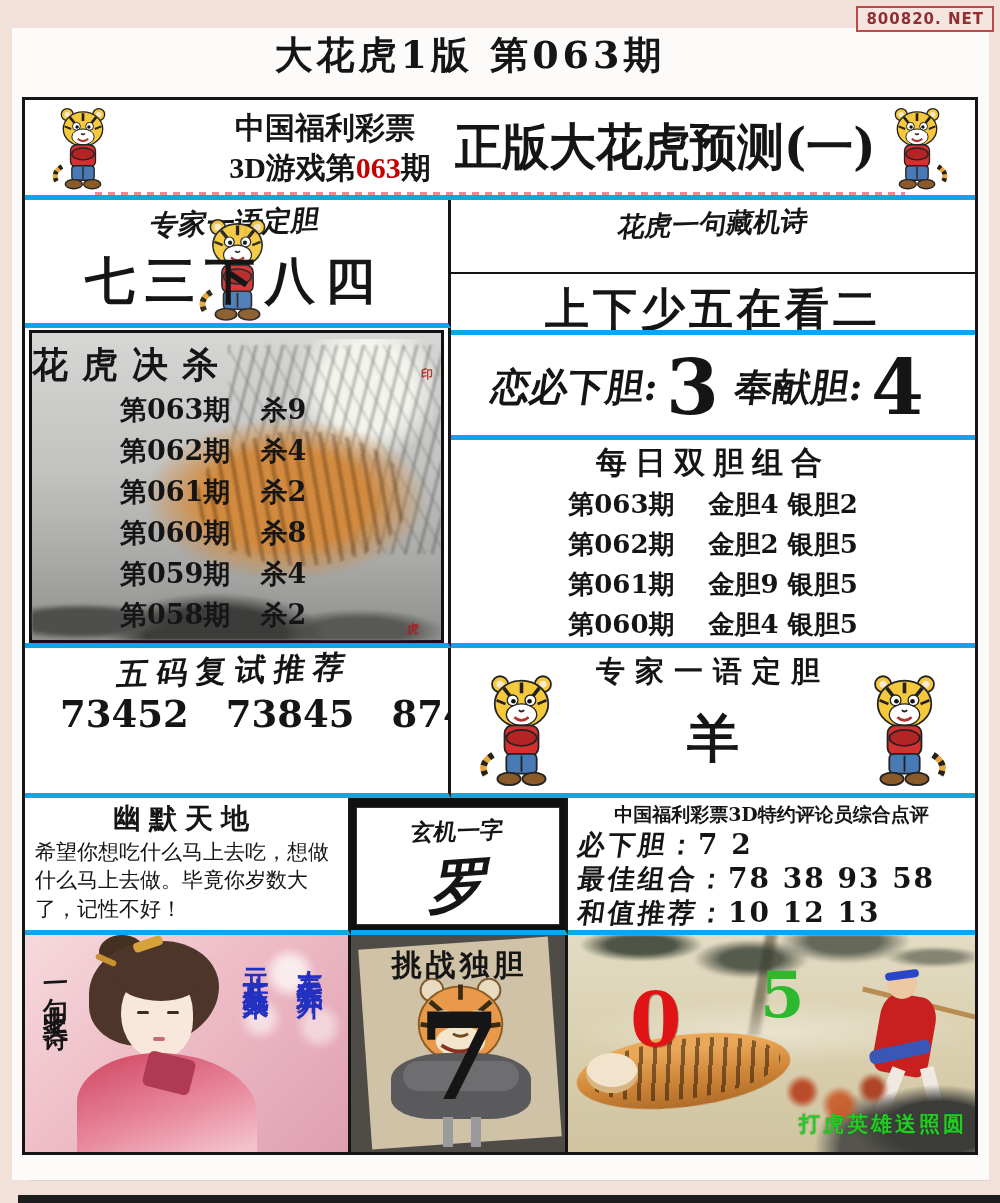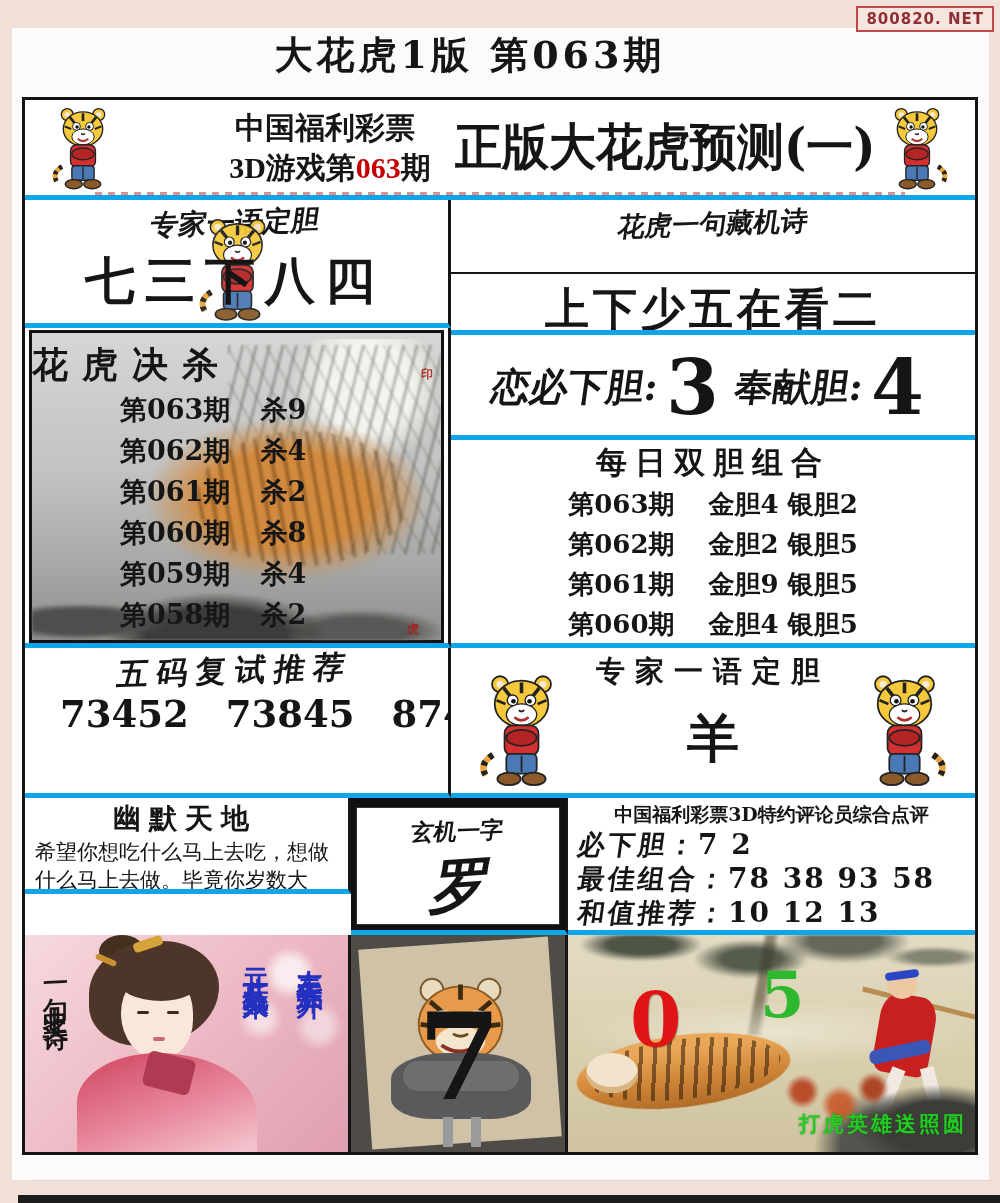--- a/index.html
+++ b/index.html
@@ -82,21 +82,21 @@
   .five-title{left:0;top:2px;width:420px;text-align:center;font-size:31px;letter-spacing:8px;}
   .five-grid{left:35px;top:44px;width:350px;display:grid;grid-template-columns:1fr 1fr 1fr;row-gap:8px;column-gap:40px;gap:37px;}
   .five-code{font-size:37px;font-weight:bold;}
   
   .special{left:426px;top:548px;width:524px;height:150px;}
   .special-title{left:0;top:4px;width:524px;text-align:center;font-size:29px;font-weight:bold;letter-spacing:10px;}
   .special-value{left:0;top:56px;width:524px;text-align:center;font-size:52px;font-weight:bold;}
   .special-tiger-l{left:8px;top:22px;width:125px;height:125px;}
   .special-tiger-r{right:8px;top:22px;width:125px;height:125px;transform:scaleX(-1);}
   
-  .humor{left:0;top:698px;width:326px;height:96px;}
+  .humor{left:0;top:698px;width:326px;height:137px;}
   .humor-title{left:0;top:2px;width:320px;text-align:center;font-size:28px;font-weight:bold;letter-spacing:8px;}
   .humor-text{left:10px;top:40px;width:302px;font-size:21px;line-height:1.35;}
   .mystery{left:326px;top:698px;width:217px;height:137px;background:#101010;}
   .mystery-box{left:5px;top:9px;width:204px;height:118px;background:#fff;border:1px solid #333;}
   .mystery-title{left:0;top:8px;width:200px;text-align:center;font-size:23px;}
   .mystery-value{left:0;top:38px;width:200px;text-align:center;font-size:60px;font-weight:bold;font-style:italic;transform:rotate(-4deg);}
   .commentary{left:543px;top:698px;width:407px;height:137px;}
   .commentary-title{left:0;top:4px;width:407px;text-align:center;font-size:19px;font-weight:bold;}
   .commentary-lines{left:10px;top:30px;width:390px;}
   .c-line{display:flex;align-items:baseline;line-height:34px;}
@@ -379,20 +379,21 @@
     <div class="abs w-mouth"></div>
     <div class="abs w-robe"></div>
     <div class="abs w-collar"></div>
     <div class="abs w-sidetext">一句中奖诗</div>
     <div class="abs w-blue w-col-right">左走三七五开外</div>
     <div class="abs w-blue w-col-left">二开八后九数来</div>
   </div>
 
   <div class="cell challenge br">
     <div class="abs ch-card"></div>
+    <div class="abs ch-title">挑战独胆</div>
     <svg class="abs ch-head">
         <use href="#tiger-head"></use>
       </svg>
     <div class="abs ch-suit"></div>
     <div class="abs ch-arm"></div>
     <div class="abs ch-legs"></div>
     <div class="abs ch-value">7</div>
   </div>
 
   <div class="cell hero">

